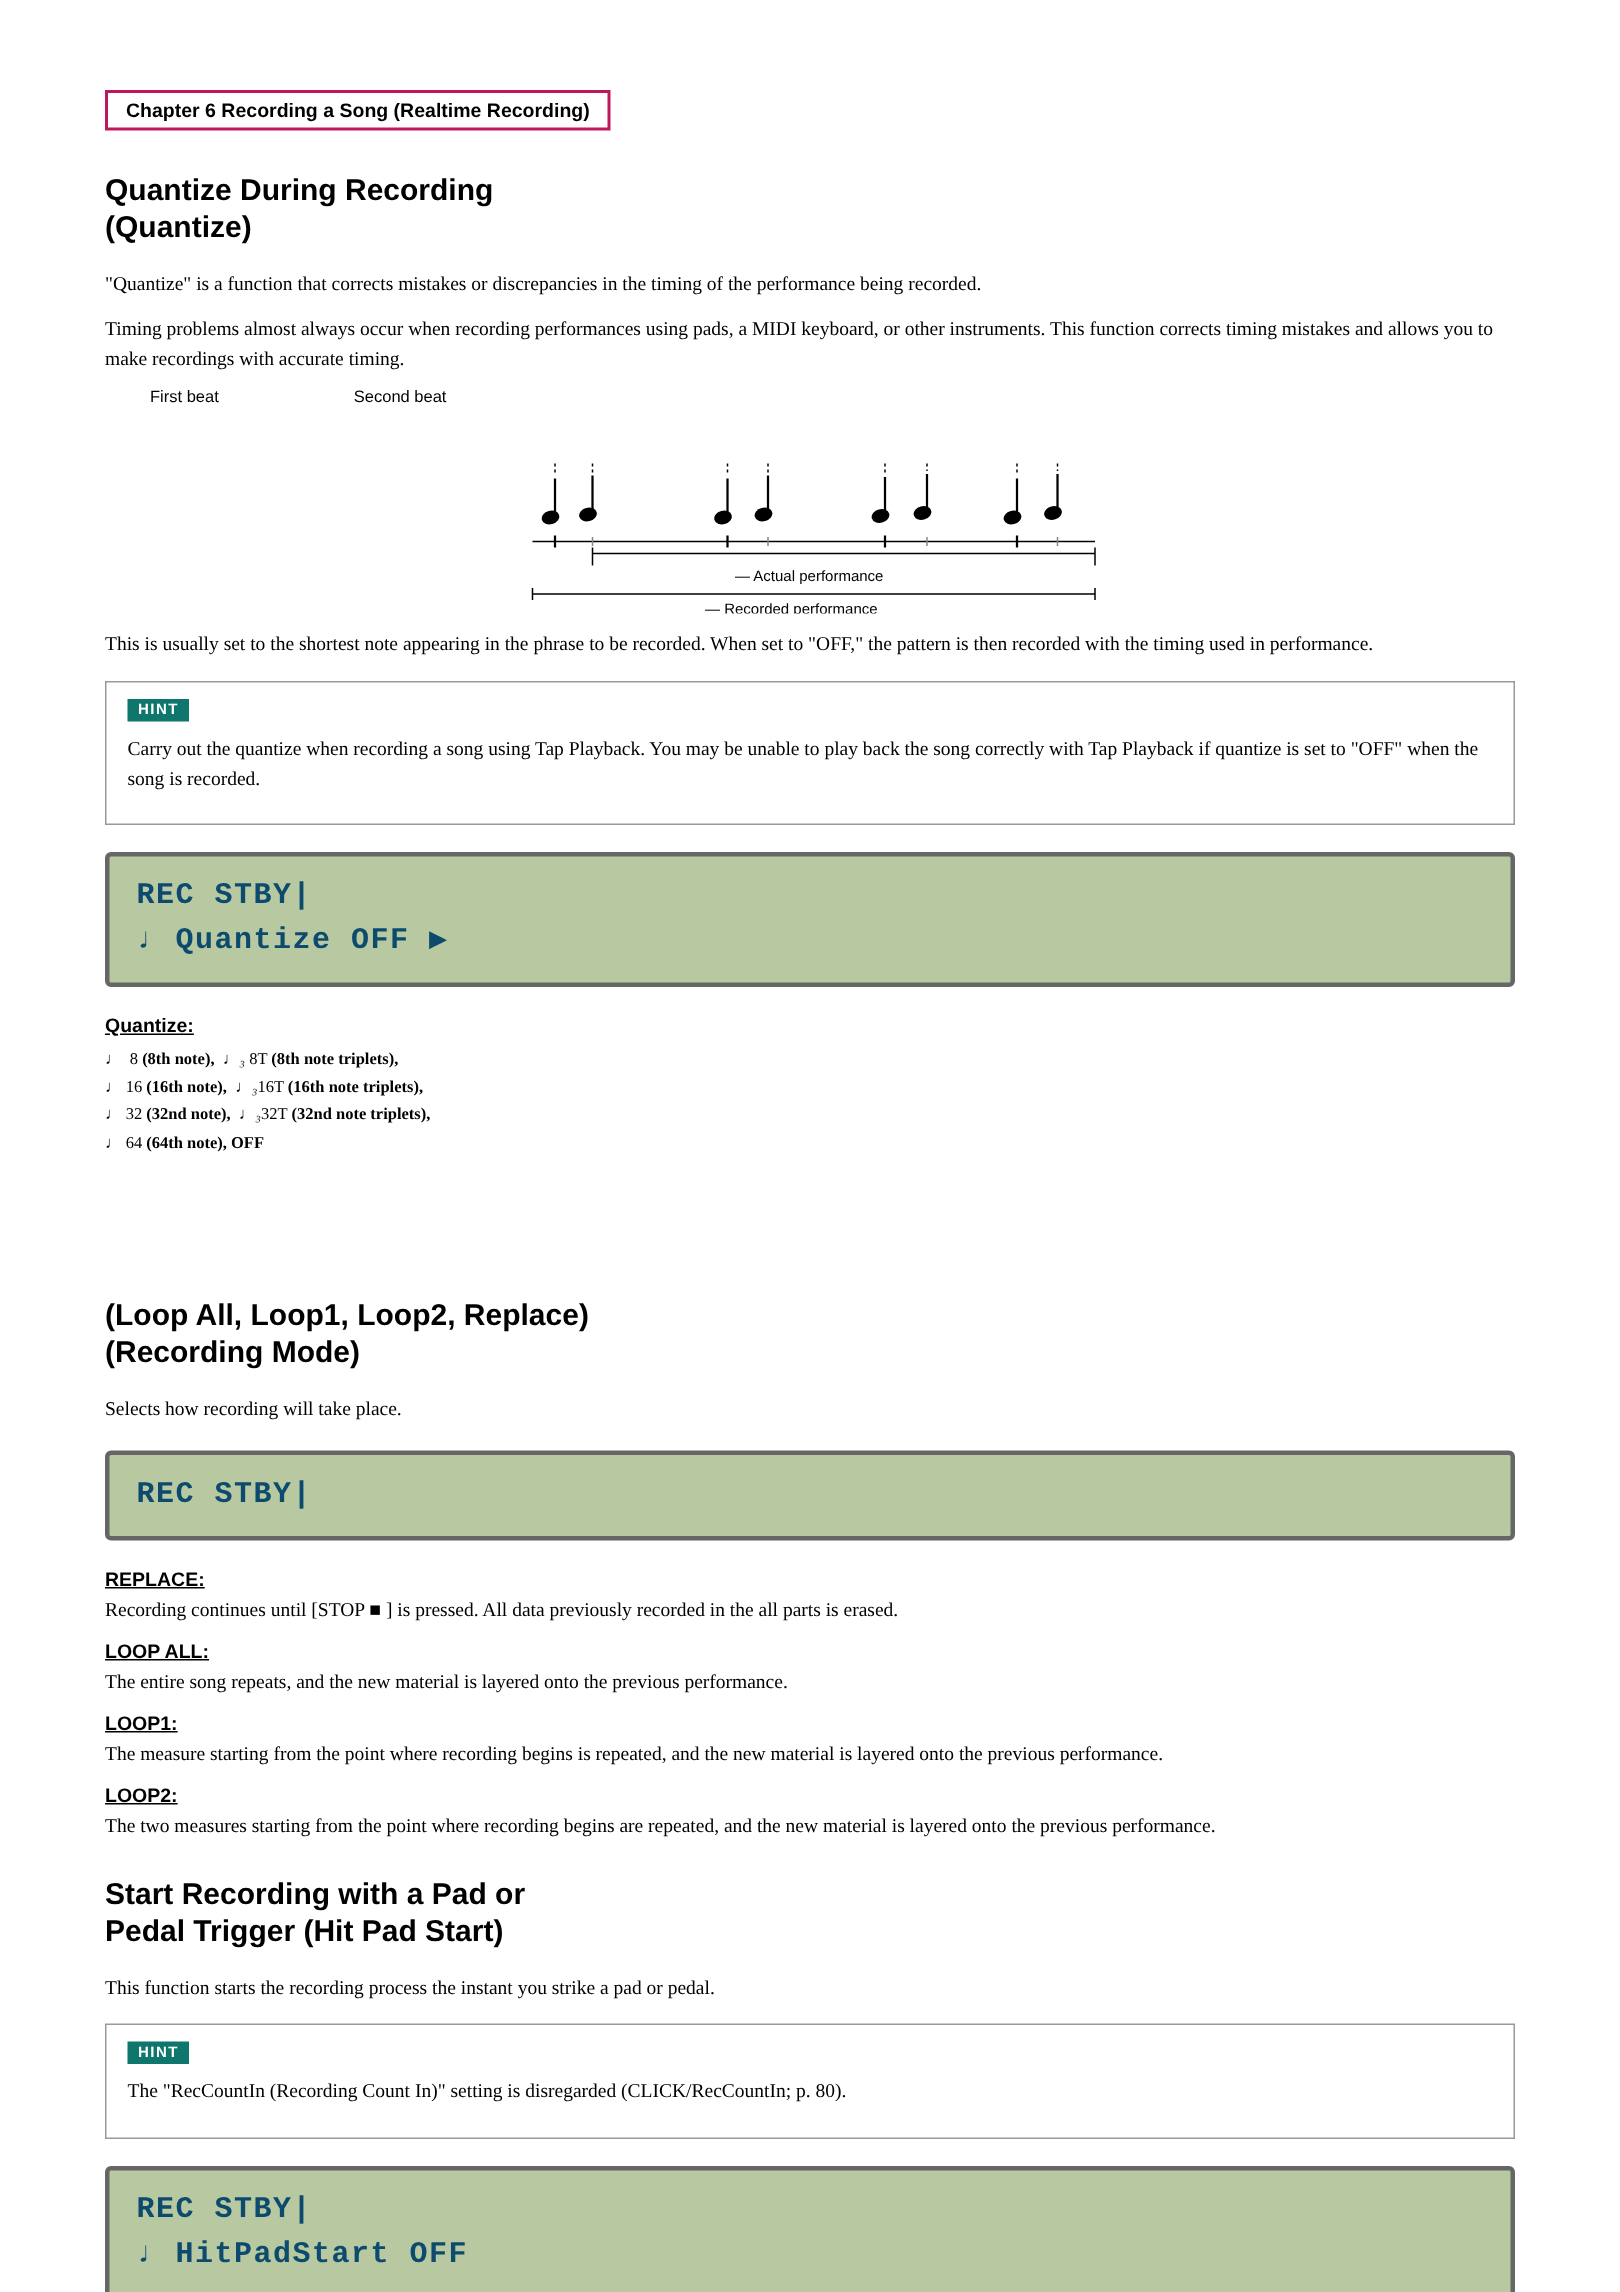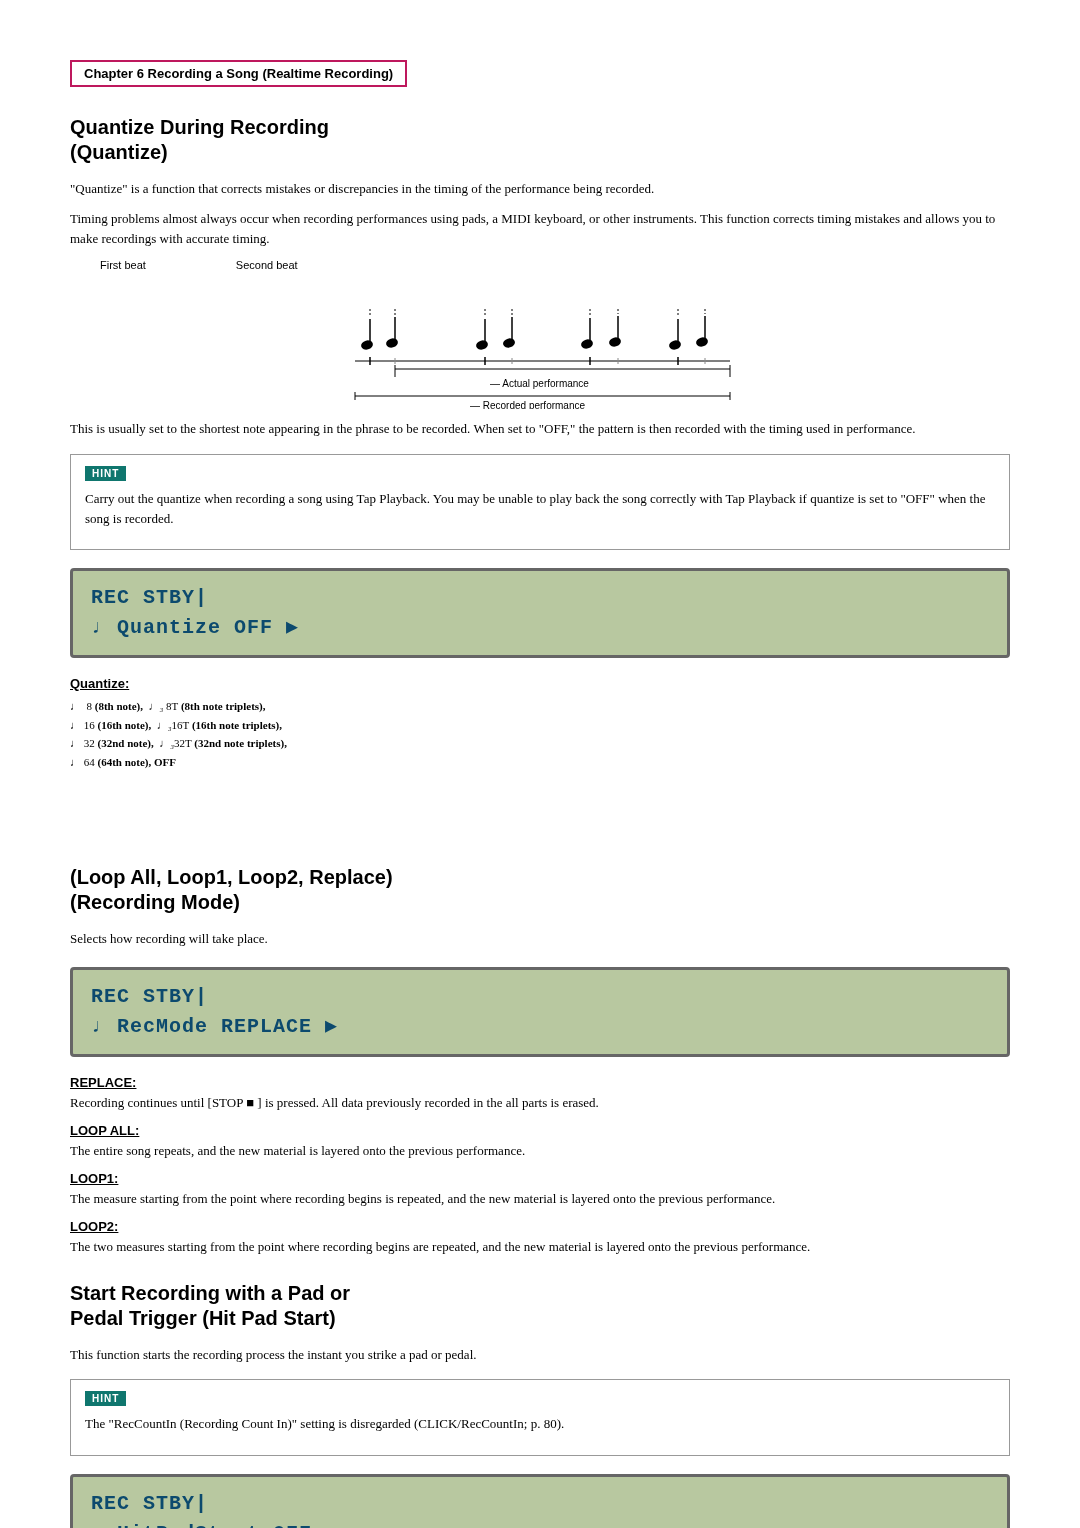--- a/index.html
+++ b/index.html
@@ -276,21 +276,20 @@
       <h2>
         <br>
         <span>(Loop All, Loop1, Loop2, Replace)</span><br>
         <span>(Recording Mode)</span>
       </h2>
 
       <p>Selects how recording will take place.</p>
 
       <div class="lcd-box">
         <span class="lcd-line">REC  STBY|</span>
-        <span class="lcd-line">♩ RecMode    REPLACE ▶</span>
       </div>
 
 
       <span class="replace-label">REPLACE:</span>
       <p>Recording continues until [STOP ■ ] is pressed. All data previously recorded in the all parts is erased.</p>
 
       <span class="loop-label">LOOP ALL:</span>
       <p>The entire song repeats, and the new material is layered onto the previous performance.</p>
 
       <span class="loop-label">LOOP1:</span>

